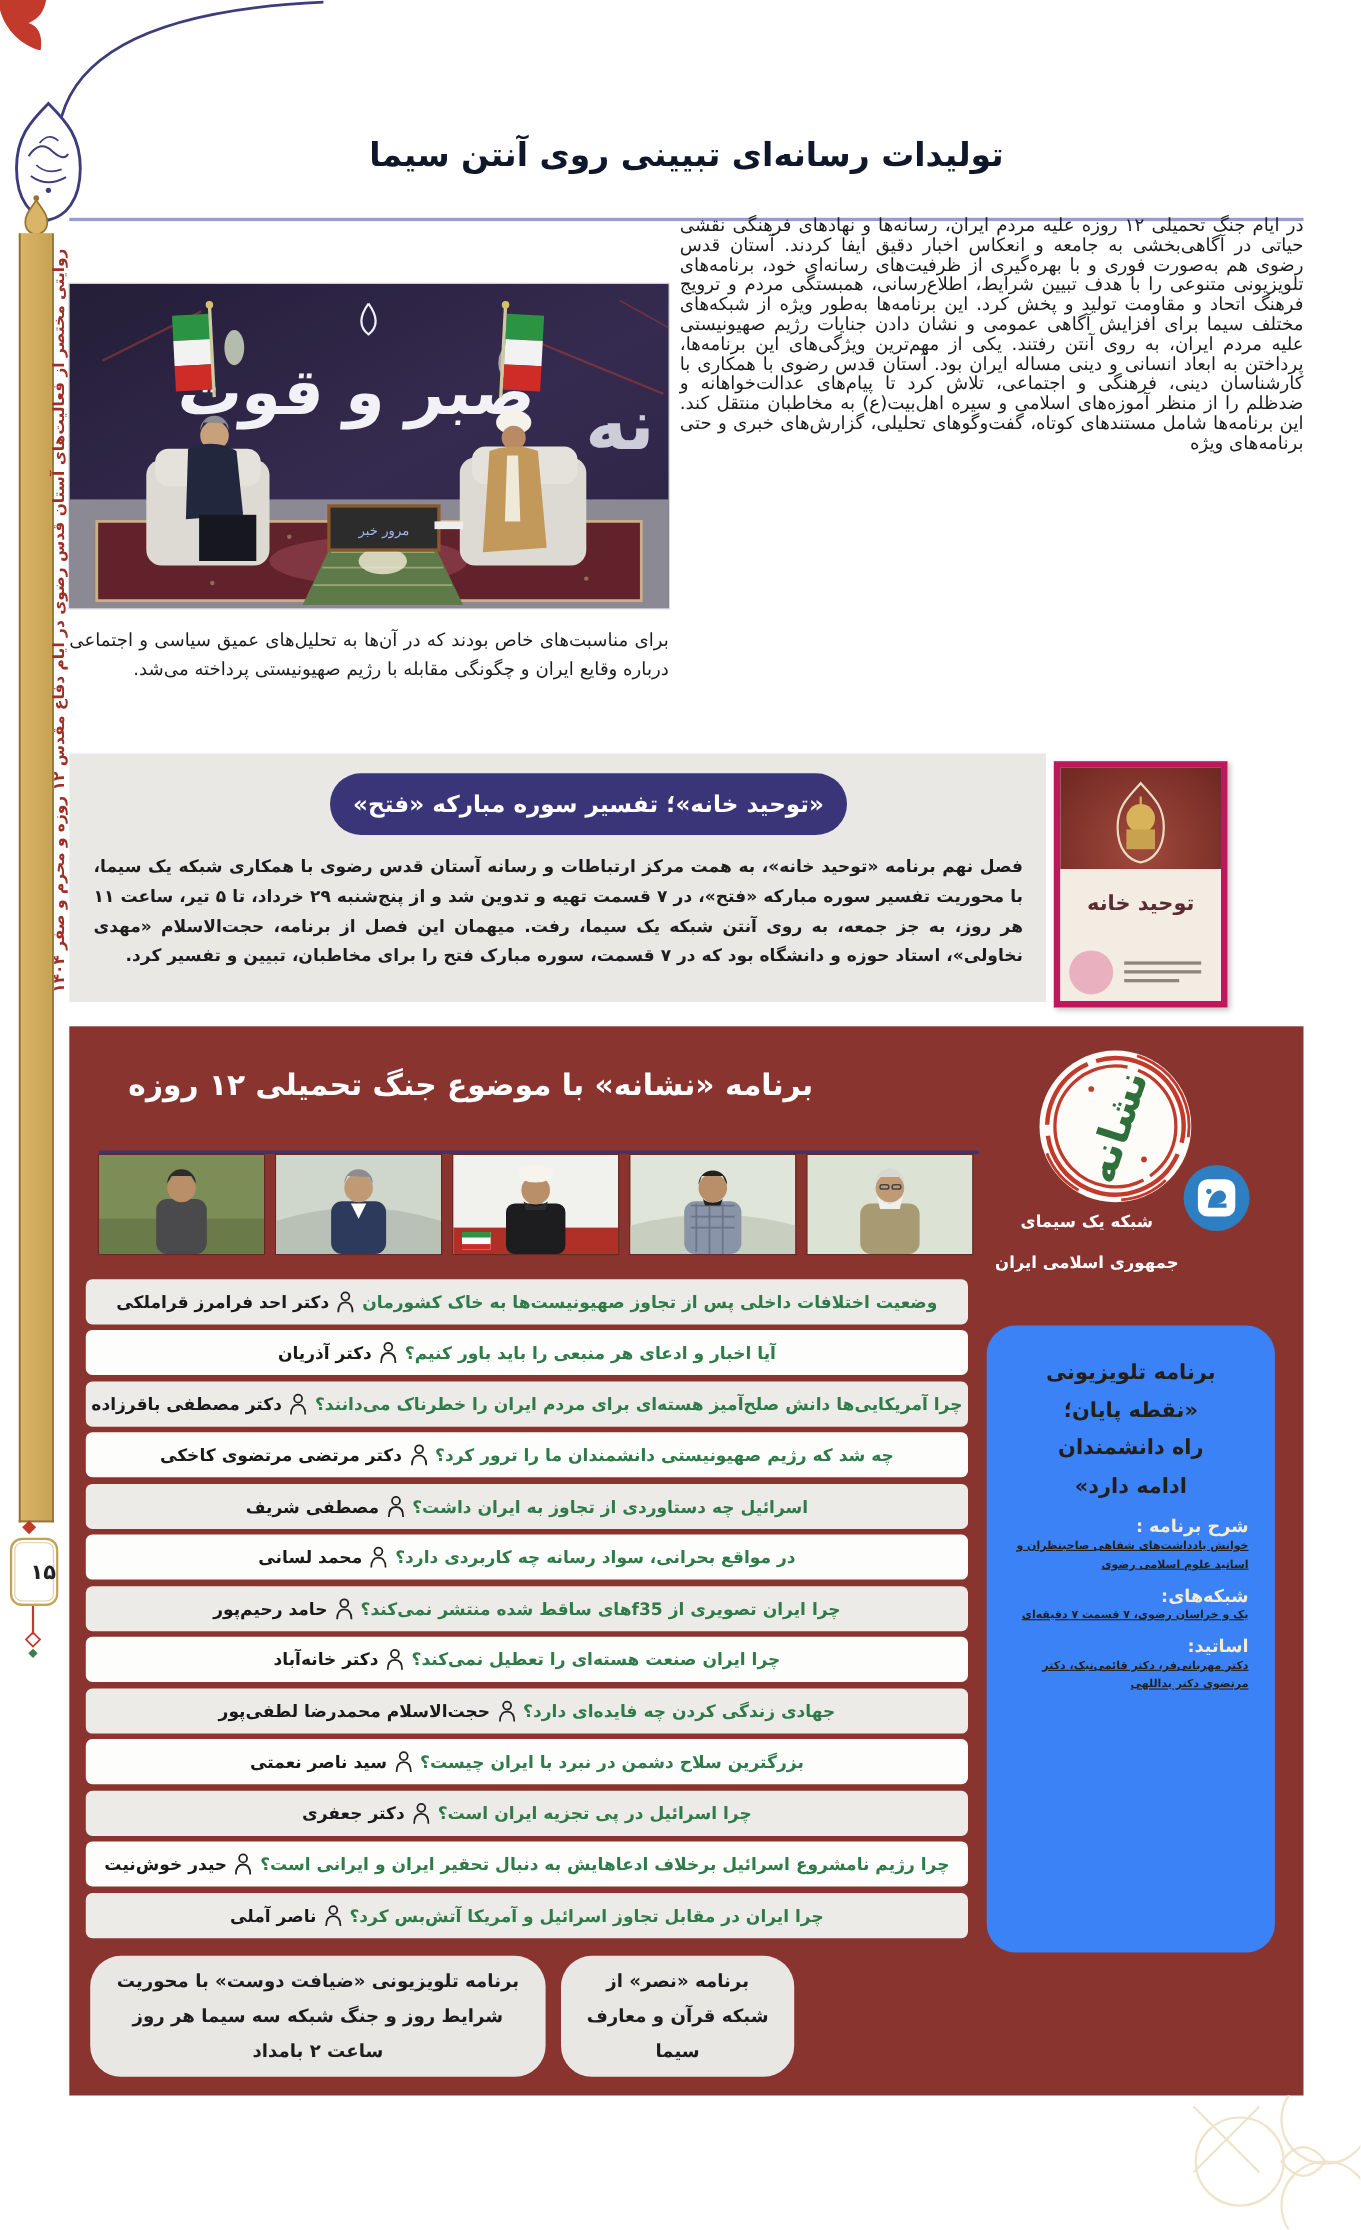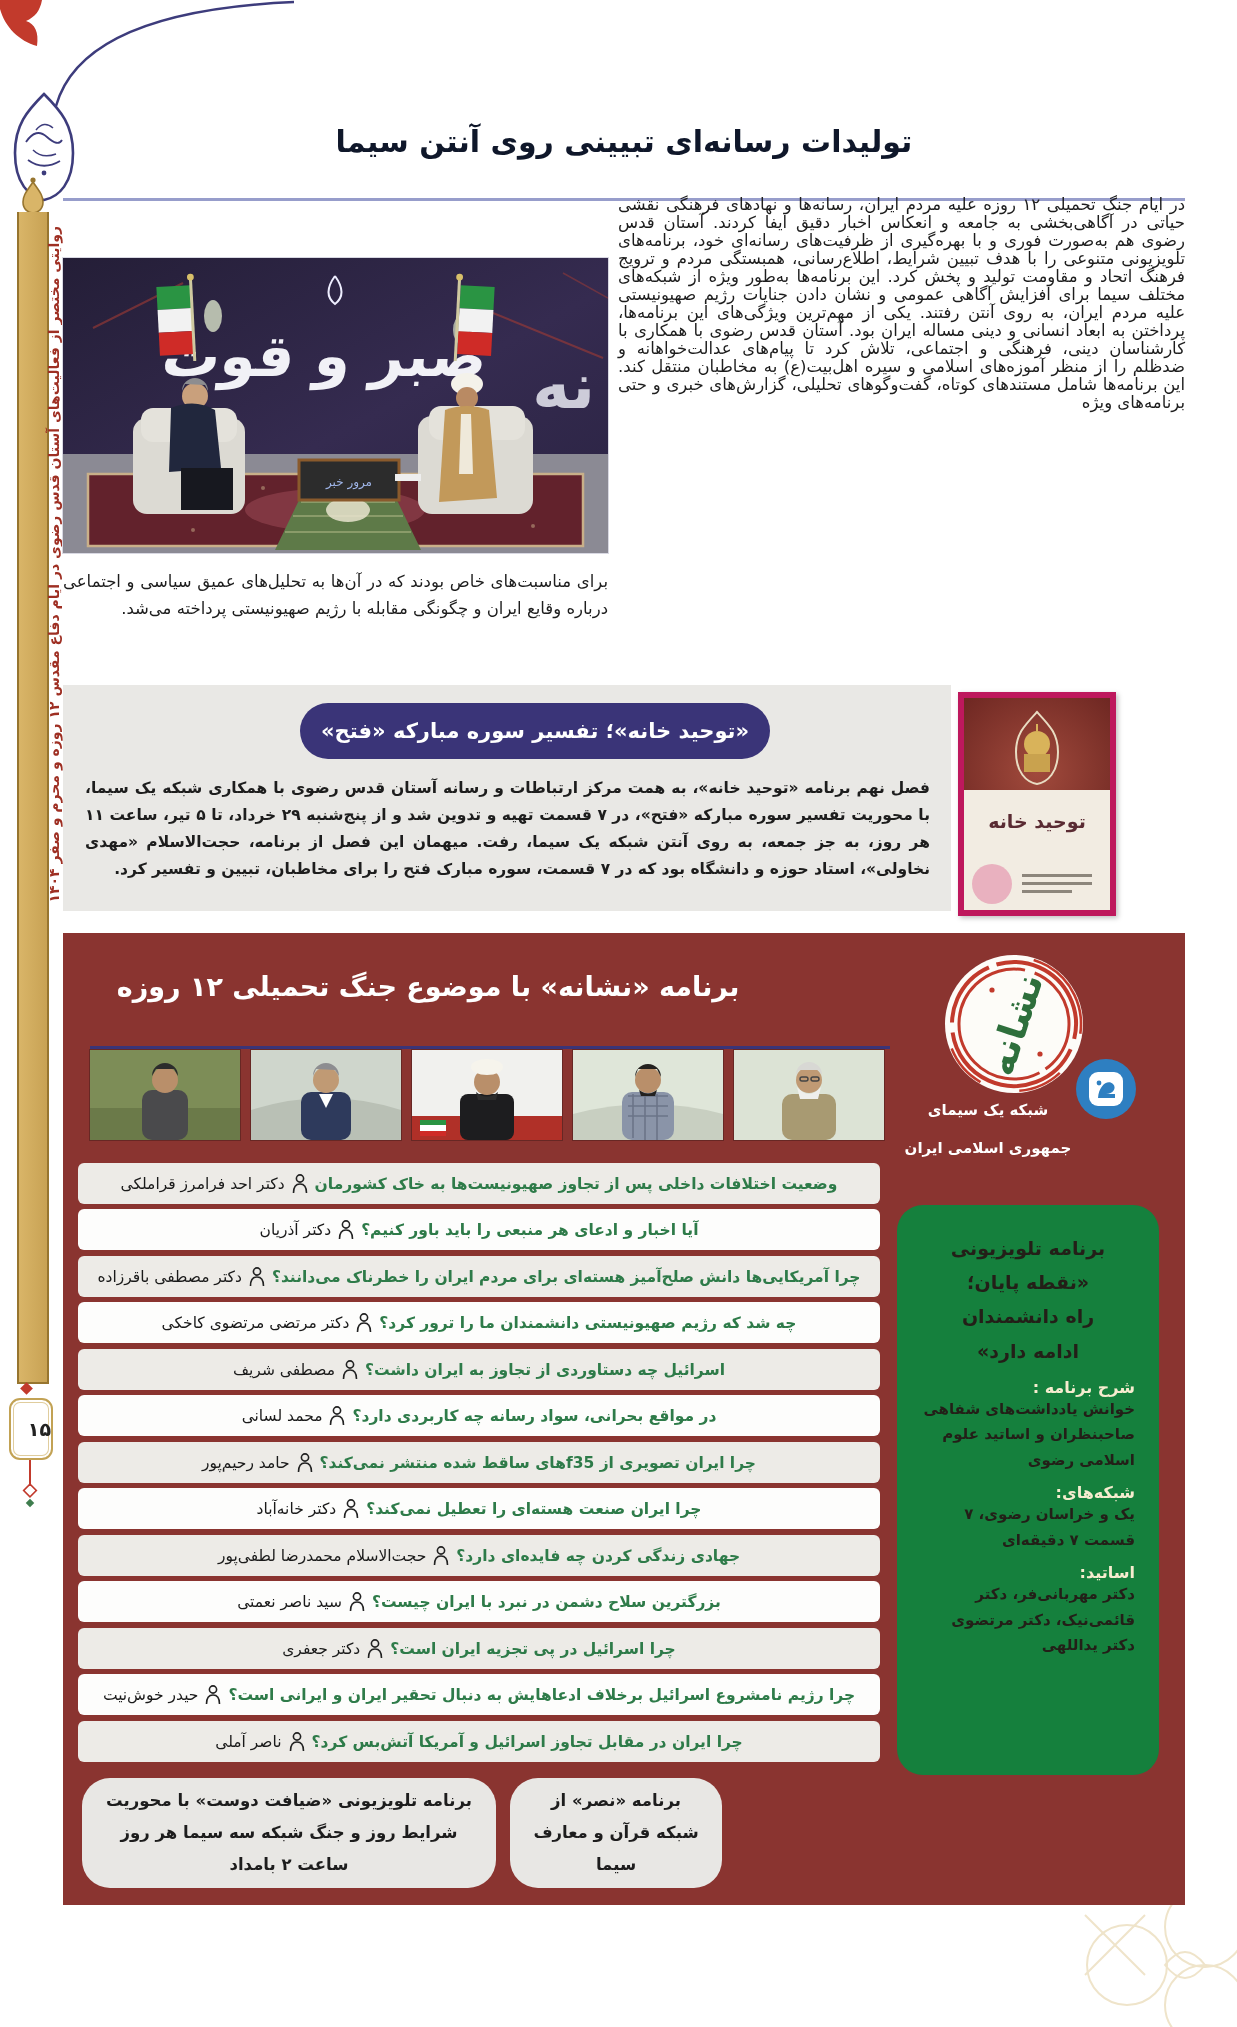--- a/index.html
+++ b/index.html
@@ -26,27 +26,27 @@
   .cover-line{left:58px;width:70px;height:3px;background:#8d867c;}
   
   .maroon{left:63px;top:933px;width:1122px;height:972px;background:#8a3430;}
   .nsh-title{left:25px;top:38px;width:680px;text-align:center;color:#fff;font-size:27px;font-weight:bold;}
   .nsh-rule{left:27px;top:113px;width:800px;height:3px;background:#3a3478;}
   .thumb{top:117px;width:150px;height:90px;box-shadow:0 0 0 1px rgba(0,0,0,.25);}
   .topic-row{left:15px;width:802px;height:41px;border-radius:6px;display:flex;align-items:center;justify-content:center;direction:rtl;gap:6px;padding:0 10px;box-sizing:border-box;}
   .row-a{background:#edebe7;}
   .row-b{background:#fdfdfc;}
   .topic-q{color:#2e7b49;font-weight:bold;font-size:15.5px;white-space:nowrap;}
-  .topic-g{color:#1a1a1a;font-weight:normal;font-size:15.5px;white-space:nowrap;}
+  .topic-g{color:#1a1a1a;font-weight:bold;font-size:15.5px;white-space:nowrap;}
   .person-ico{flex:0 0 auto;display:flex;align-items:center;}
   
-  .gold-box{left:834px;top:272px;width:262px;height:570px;background:#15803d;border-radius:26px;box-sizing:border-box;padding:26px 24px;color:#231f18;}
+  .gold-box{left:834px;top:272px;width:262px;height:570px;background:#3b82f6;border-radius:26px;box-sizing:border-box;padding:26px 24px;color:#231f18;}
   .gold-title{font-size:19px;font-weight:bold;line-height:1.8;text-align:center;display:block;}
   .gold-label{color:#f6eccf;font-weight:bold;font-size:16px;display:block;margin-top:10px;}
-  .gold-text{font-weight:bold;font-size:15px;line-height:1.7;display:block;}
+  .gold-text{font-weight:bold;font-size:10px;line-height:1.7;display:block;text-decoration:underline;}
   
   .chan-text{left:835px;top:158px;width:180px;color:#fff;font-weight:bold;font-size:15px;text-align:center;line-height:38px;}
   
   .bbox{top:845px;height:110px;background:#e8e7e4;border-radius:28px;display:flex;align-items:center;justify-content:center;text-align:center;font-weight:bold;font-size:16.5px;line-height:1.95;color:#1d1d1d;box-sizing:border-box;padding:0 20px;}
   
   .strip{left:17px;top:212px;width:32px;height:1172px;background:linear-gradient(90deg,#d9b568,#c8a254);border:2px solid #97752f;border-top:none;box-sizing:border-box;}
   .strip-text{position:absolute;left:27px;top:14px;width:1140px;transform:rotate(-90deg) translateX(-1140px);transform-origin:0 0;color:#9e2f23;font-weight:bold;font-size:14px;white-space:nowrap;direction:rtl;text-align:right;}
   .cartouche{left:9px;top:1398px;width:40px;height:58px;border:2px solid #c2a254;border-radius:11px;background:#fff;display:flex;align-items:center;font-size:19px;font-weight:bold;color:#222;box-shadow:inset 0 0 0 2px #fff, inset 0 0 0 3px #e0cd9d;}
   .red-diamond{left:22px;top:1384px;width:9px;height:9px;background:#c23a2c;transform:rotate(45deg);}
 </style>

